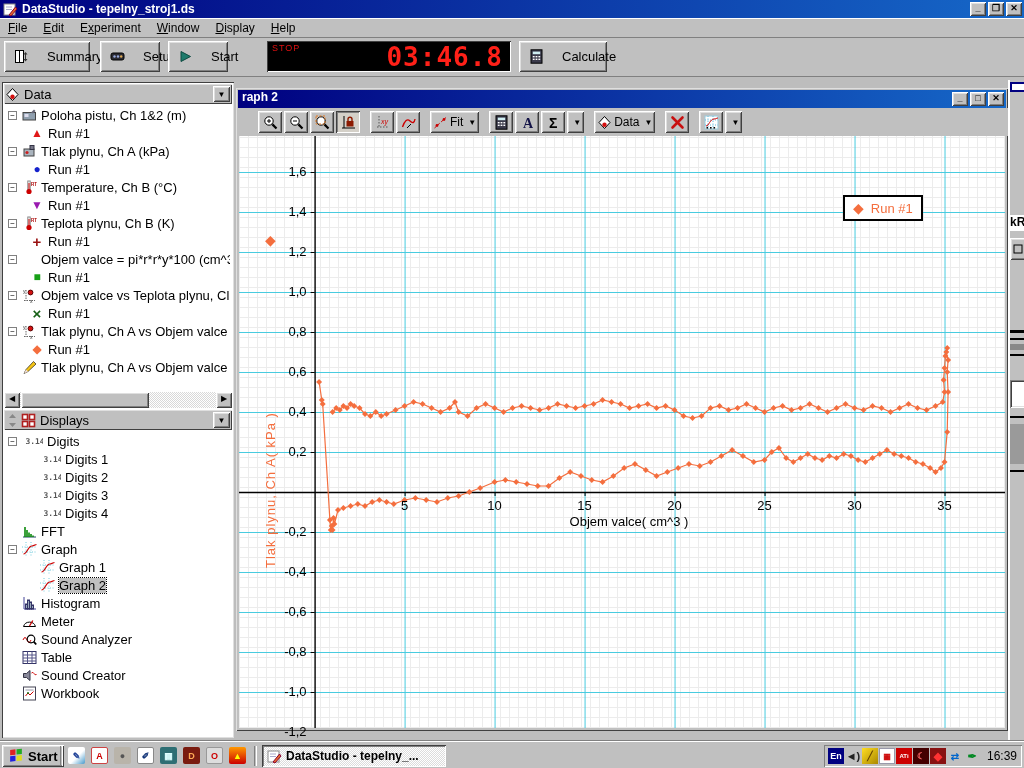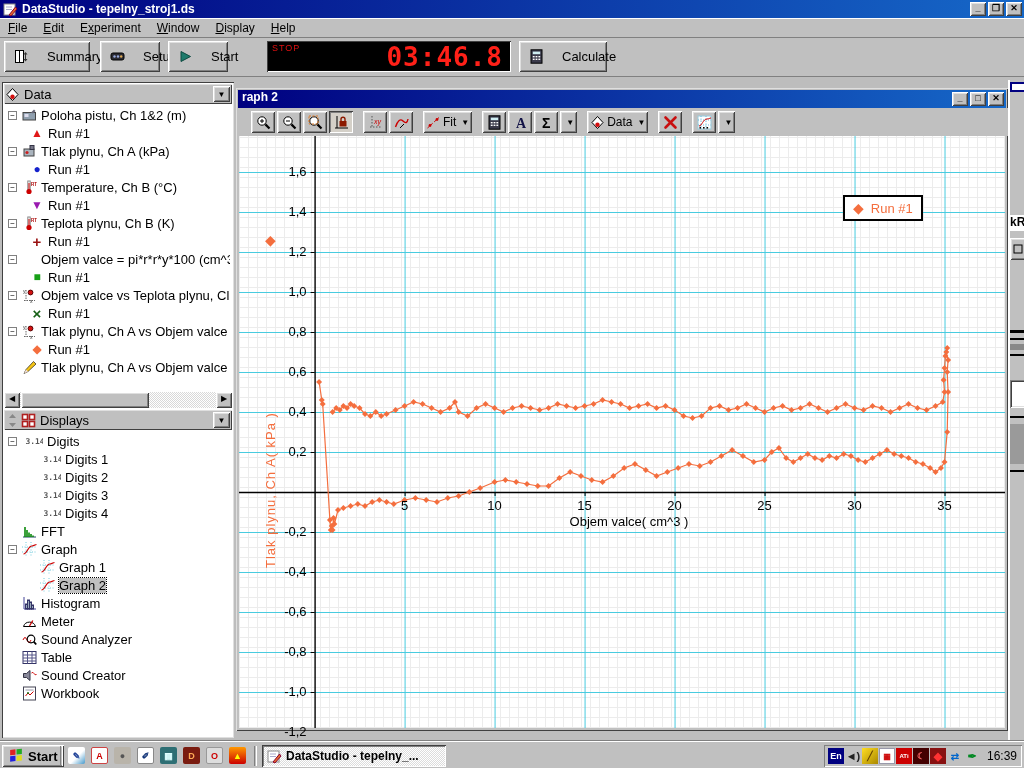--- a/index.html
+++ b/index.html
@@ -41,21 +41,21 @@
   .tree-icon { width:16px; height:14px; flex:0 0 16px; display:inline-flex; align-items:center; justify-content:center; }
   .run-marker { width:14px; text-align:center; font-size:12px; margin-left:26px; flex:0 0 14px; }
   .hscroll { position:absolute; left:2px; width:228px; height:16px; background:#c0c0c0; }
   .hscroll .sbtn { position:absolute; top:0; width:16px; height:16px; font-size:8px; line-height:14px; text-align:center; }
   .hscroll .track { position:absolute; left:16px; right:16px; top:0; height:16px; background:repeating-conic-gradient(#fff 0 25%, #d8d8d8 0 50%) 0 0/2px 2px; }
   .hscroll .thumb { position:absolute; top:0; height:16px; }
 
   
   #graph-window { position:absolute; left:236px; top:88px; width:772px; height:643px; background:#c0c0c0; box-shadow: inset 1px 1px 0 #dfdfdf, inset -1px -1px 0 #404040; }
   #graph-titlebar { position:absolute; left:2px; top:2px; width:768px; height:18px; background:linear-gradient(90deg,#000080,#1668c8); color:#fff; font-weight:bold; font-size:12px; display:flex; padding-left:4px; }
-  #graph-toolbar { position:absolute; left:11px; top:20px; width:768px; height:28px; background:#c0c0c0; display:flex; align-items:center; padding-left:4px;text-align:right; }
+  #graph-toolbar { position:absolute; left:18px; top:20px; width:768px; height:28px; background:#c0c0c0; display:flex; align-items:center; padding-left:4px;text-align:right; }
   .gbtn { height:22px; min-width:24px; display:flex; align-items:center; justify-content:center; gap:2px; margin-right:2px; font-size:12px; color:#000; padding:0 3px; }
   .gbtn.pressed { box-shadow: inset 1px 1px 0 #404040, inset -1px -1px 0 #ffffff, inset 2px 2px 0 #808080; background:#d4d0c8; }
   .gbtn .dd { font-size:8px; margin-left:3px; }
   .gbtn-gap { width:8px; }
 
   
   #plot { position:absolute; left:3px; top:48px; width:766px; height:592px; background:#fff;
     background-image: repeating-linear-gradient(90deg,#ececec 0 1px, transparent 1px 9px), repeating-linear-gradient(0deg,#ececec 0 1px, transparent 1px 10px); }
   #plot svg { position:absolute; left:0; top:0; }
   .ytick-label { position:absolute; width:42px; text-align:right; font-size:13px; color:#000; }

